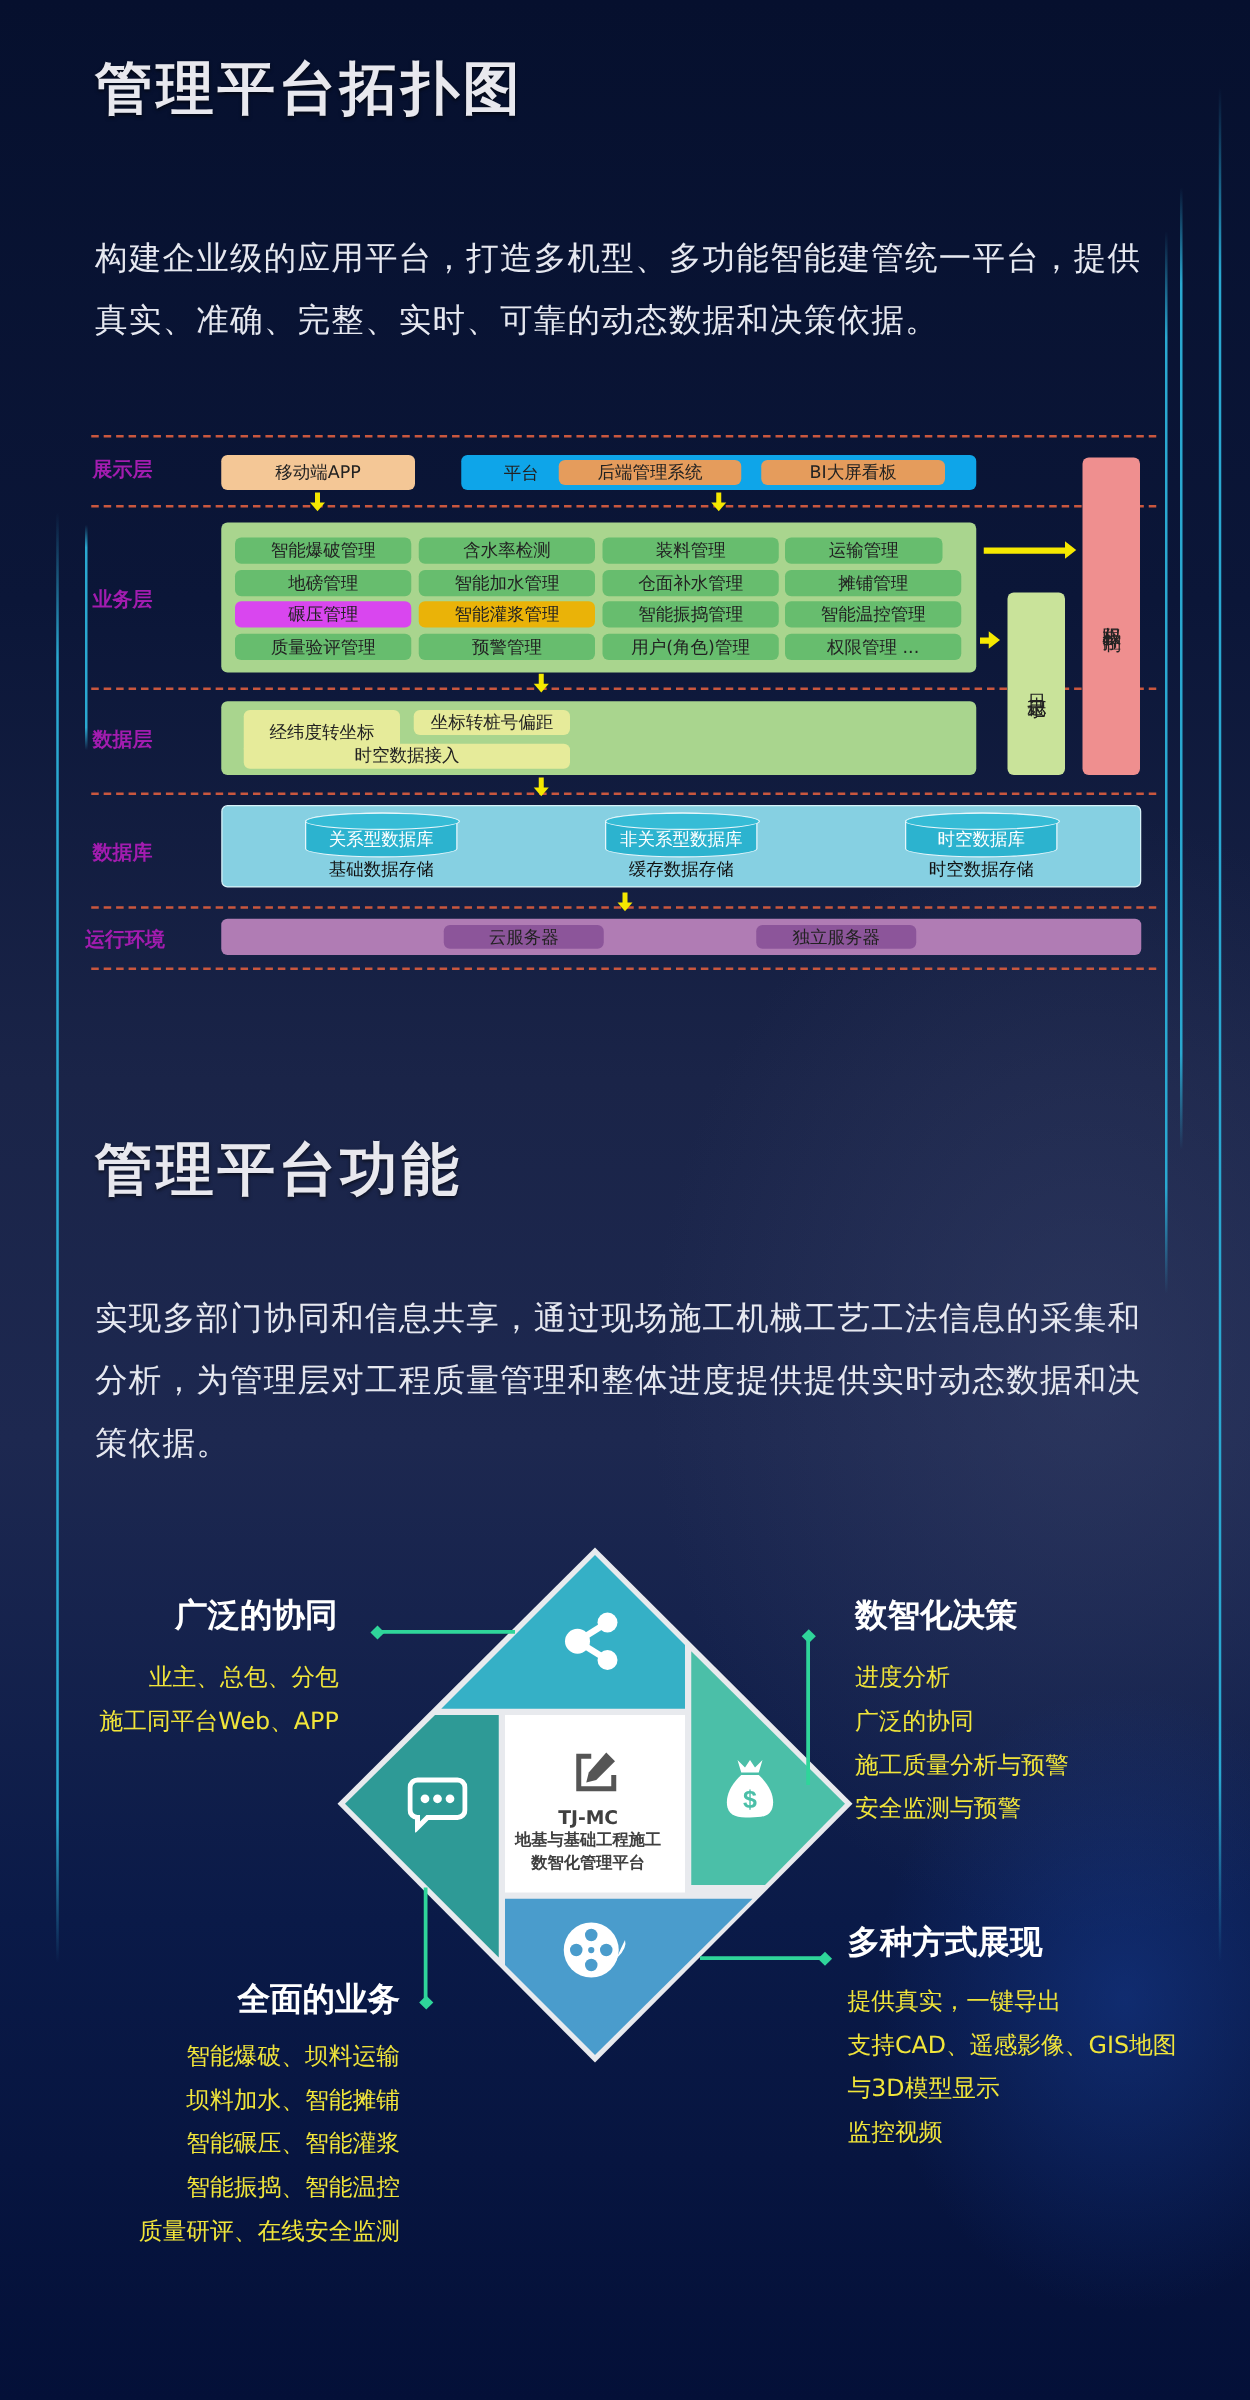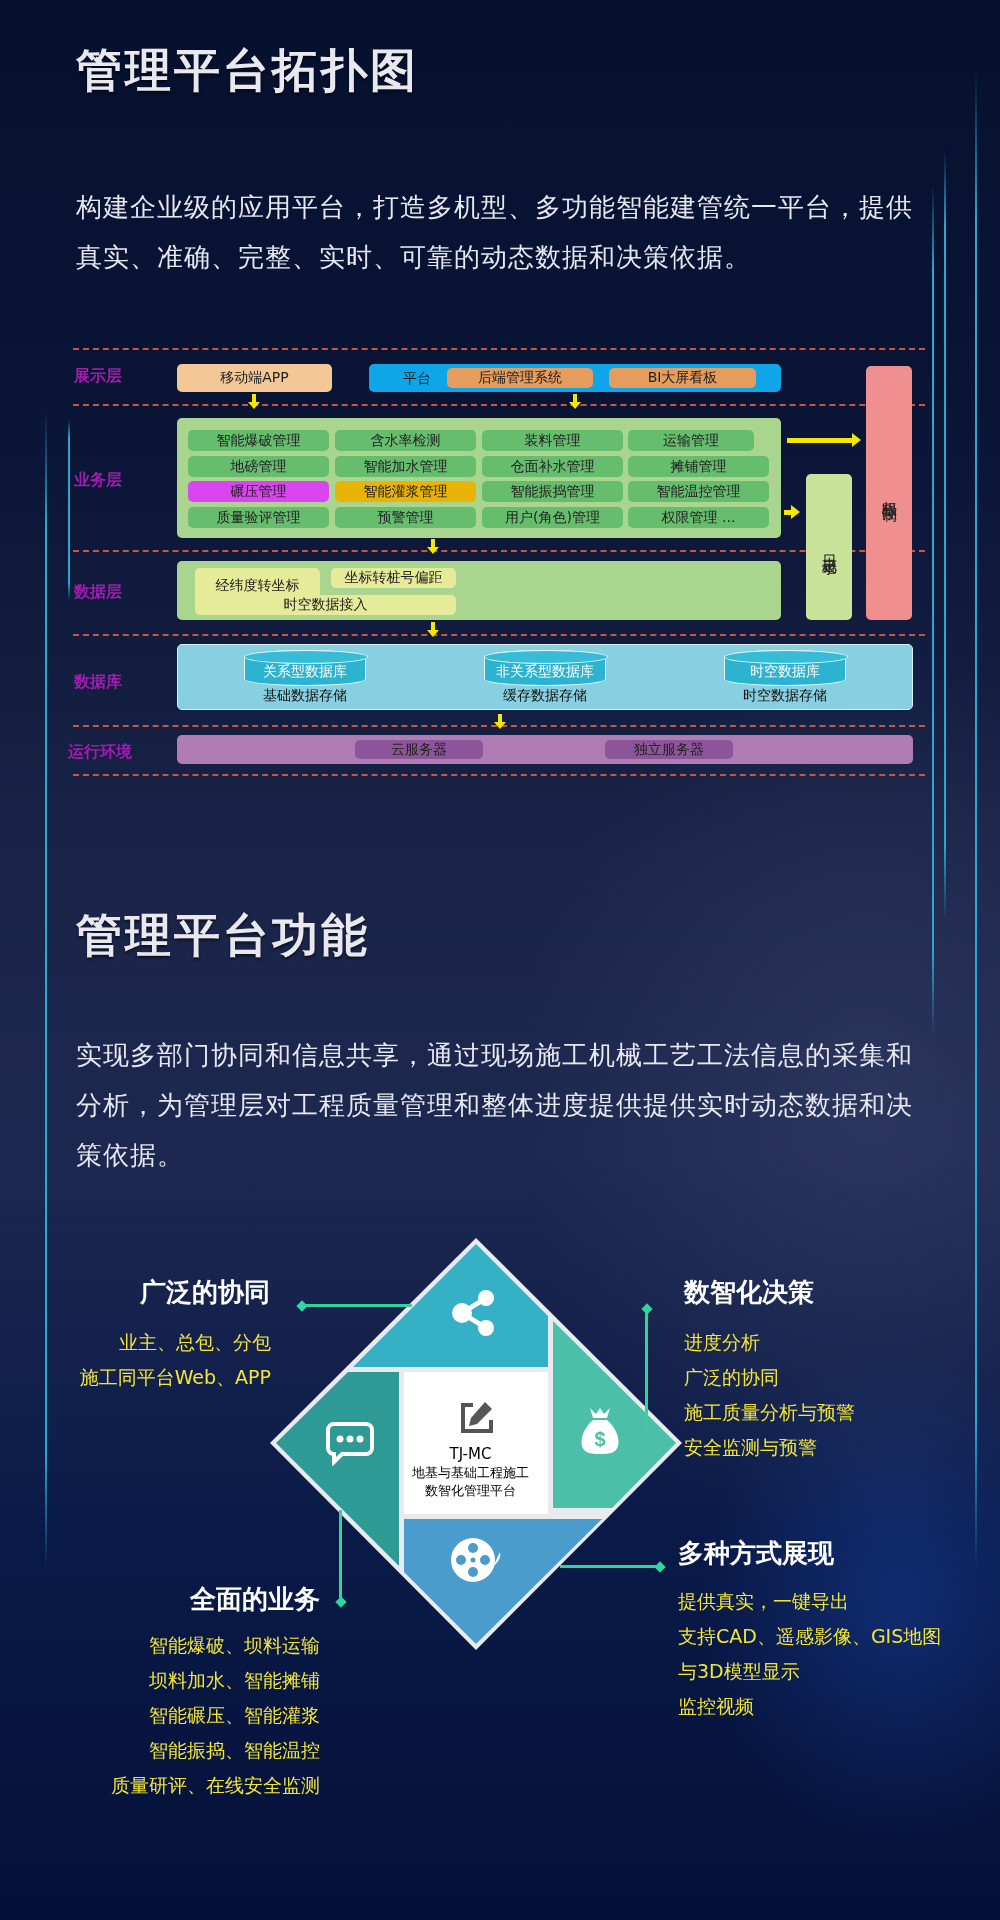--- a/index.html
+++ b/index.html
@@ -177,21 +177,21 @@
     <circle cx="35" cy="24" r="5" fill="#4a9ccc"></circle>
     <circle cx="23" cy="24" r="2.5" fill="#4a9ccc"></circle>
     <path d="M44 30 Q52 22 50 16 Q46 24 40 38 Z" fill="#fff"></path>
   </svg>
 
   <svg style="position:absolute;left:459px;top:1400px" width="36" height="34" viewBox="0 0 36 34">
     <path d="M14 5 H4 V31 H32 V20" fill="none" stroke="#555" stroke-width="4"></path>
     <path d="M26 2 L33 9 L18 24 L10 26 L12 18 Z" fill="#555"></path>
   </svg>
 
-  <div style="position:absolute;left:404px;top:1444px;width:133px;text-align:center;color:#000000;font-weight:normal">
+  <div style="position:absolute;left:404px;top:1444px;width:133px;text-align:center;color:#404040;font-weight:bold">
     <div style="font-size:15px;line-height:20px">TJ-MC</div>
     <div style="font-size:13px;line-height:18px;white-space:nowrap">地基与基础工程施工</div>
     <div style="font-size:13px;line-height:18px">数智化管理平台</div>
   </div>
 </div>
 
 <div class="conn" style="left:302px;top:1304px;width:110px;height:3px"></div>
 <div class="dot" style="left:298px;top:1302px"></div>
 <div class="conn" style="left:645px;top:1308px;width:3px;height:120px"></div>
 <div class="dot" style="left:643px;top:1305px"></div>

